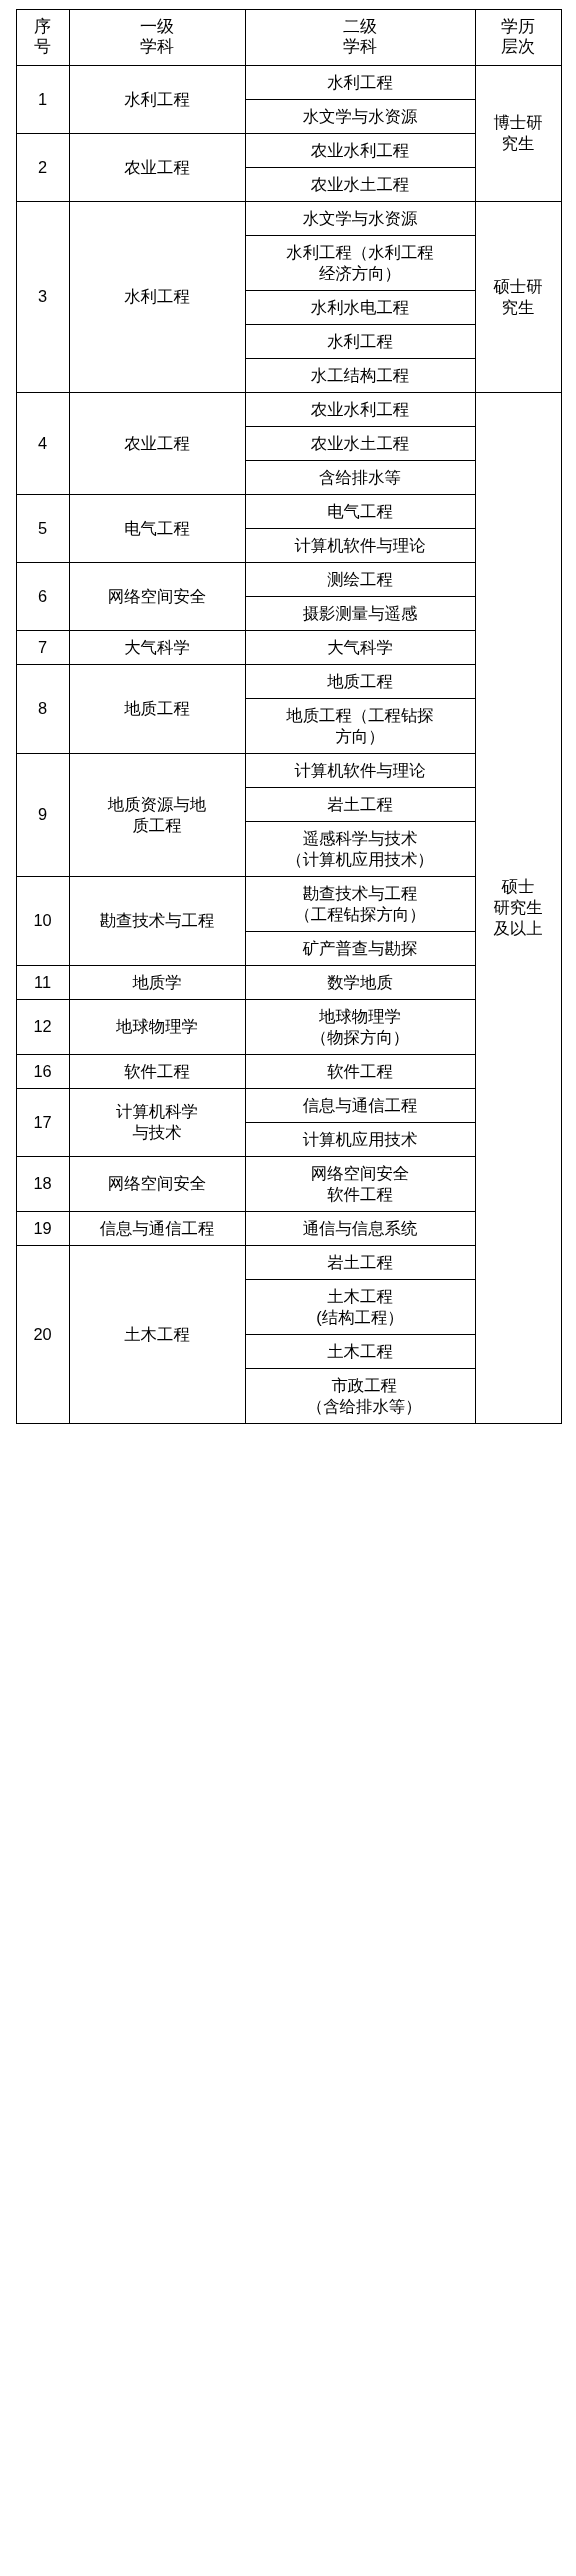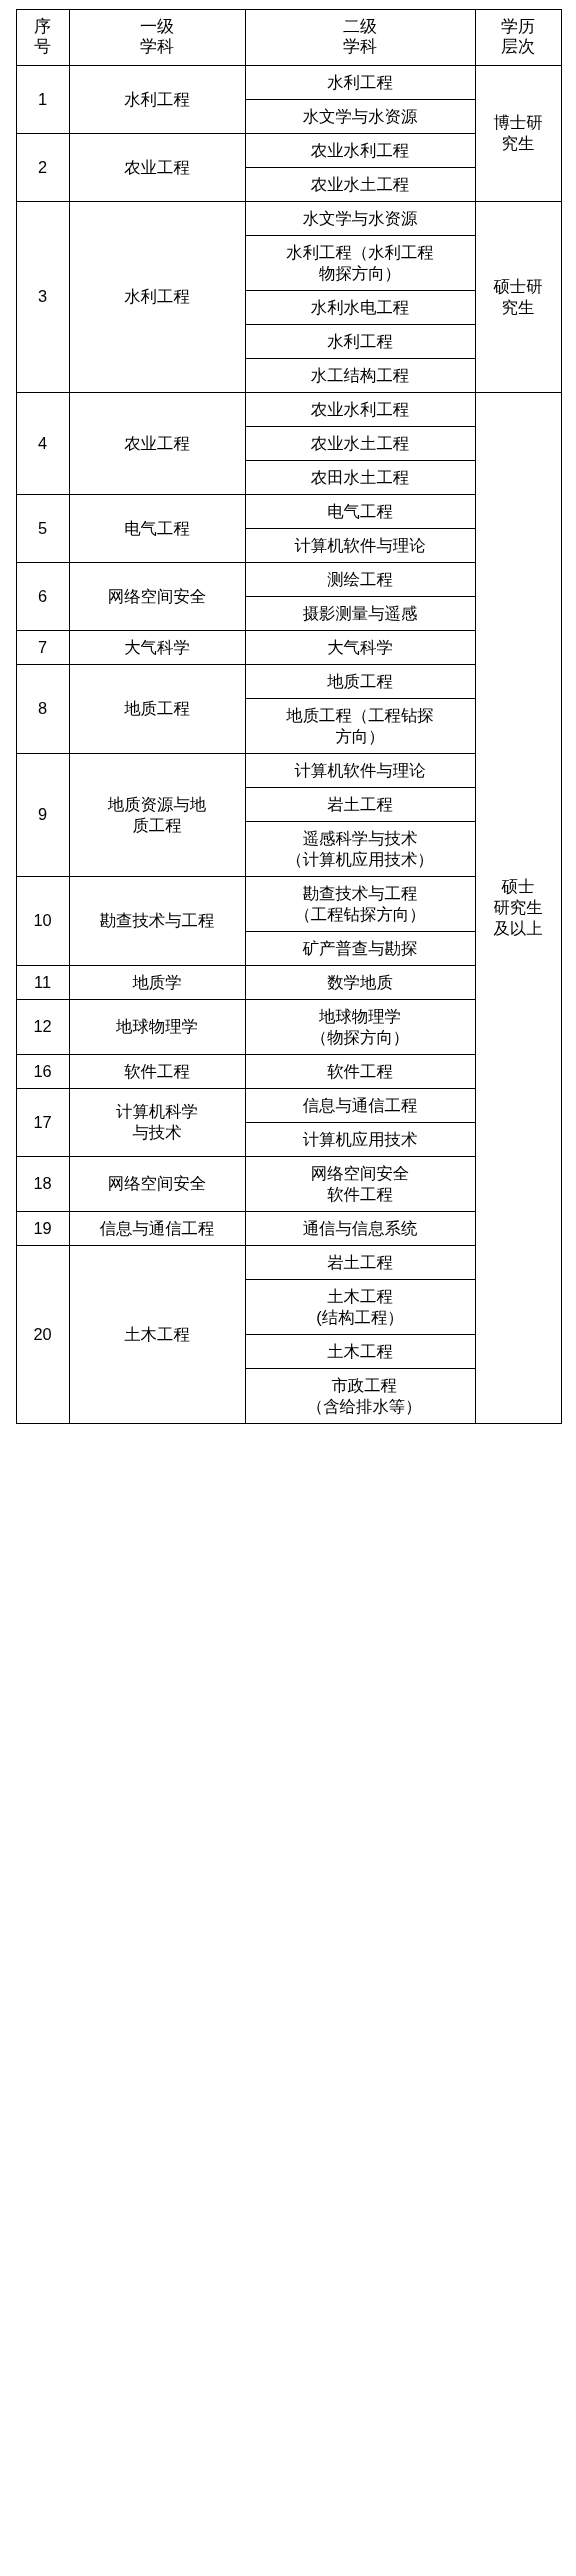--- a/index.html
+++ b/index.html
@@ -149,21 +149,21 @@
             <span class="two-line">水文学与水资源</span>
           </td>
           <td class="level-cell" rowspan="5">
             <span class="two-line">硕士研</span>
             <span class="two-line">究生</span>
           </td>
         </tr>
         <tr>
           <td class="second-cell">
             <span class="two-line">水利工程（水利工程</span>
-            <span class="two-line">物探方向）</span>
+            <span class="two-line">经济方向）</span>
           </td>
         </tr>
         <tr>
           <td class="second-cell">
             <span class="two-line">水利水电工程</span>
           </td>
         </tr>
         <tr>
           <td class="second-cell">
             <span class="two-line">水利工程</span>
@@ -190,21 +190,21 @@
             <span class="two-line">及以上</span>
           </td>
         </tr>
         <tr>
           <td class="second-cell">
             <span class="two-line">农业水土工程</span>
           </td>
         </tr>
         <tr>
           <td class="second-cell">
-            <span class="two-line">农田水土工程</span>
+            <span class="two-line">含给排水等</span>
           </td>
         </tr>
         <tr>
           <td class="no-cell" rowspan="2">
             <span class="two-line">5</span>
           </td>
           <td class="first-cell" rowspan="2">
             <span class="two-line">电气工程</span>
           </td>
           <td class="second-cell">

